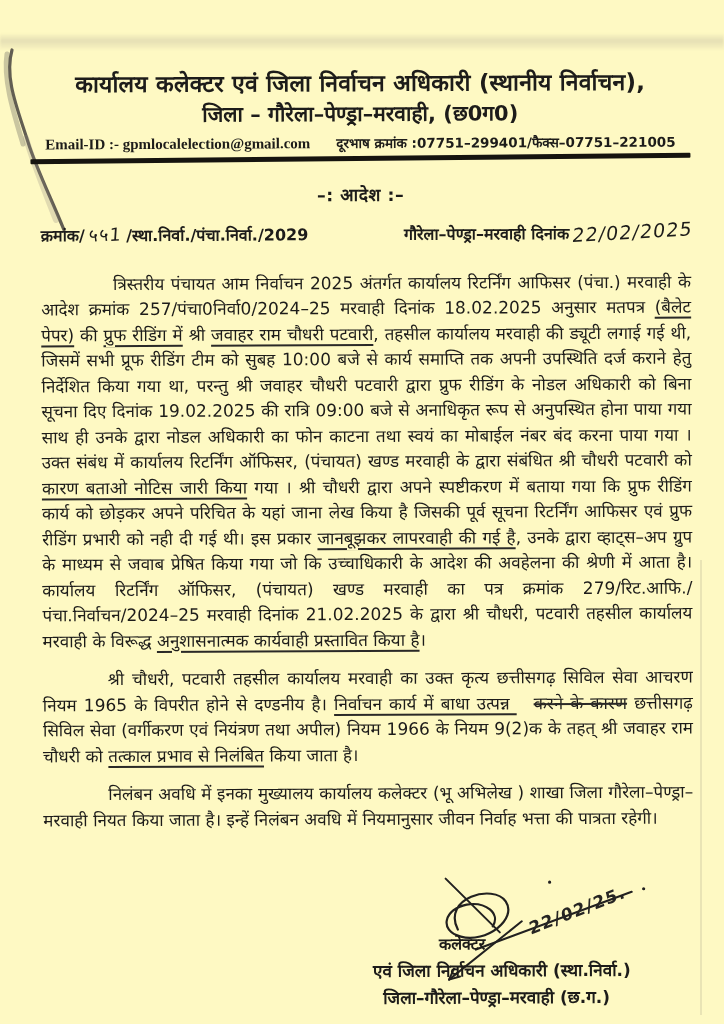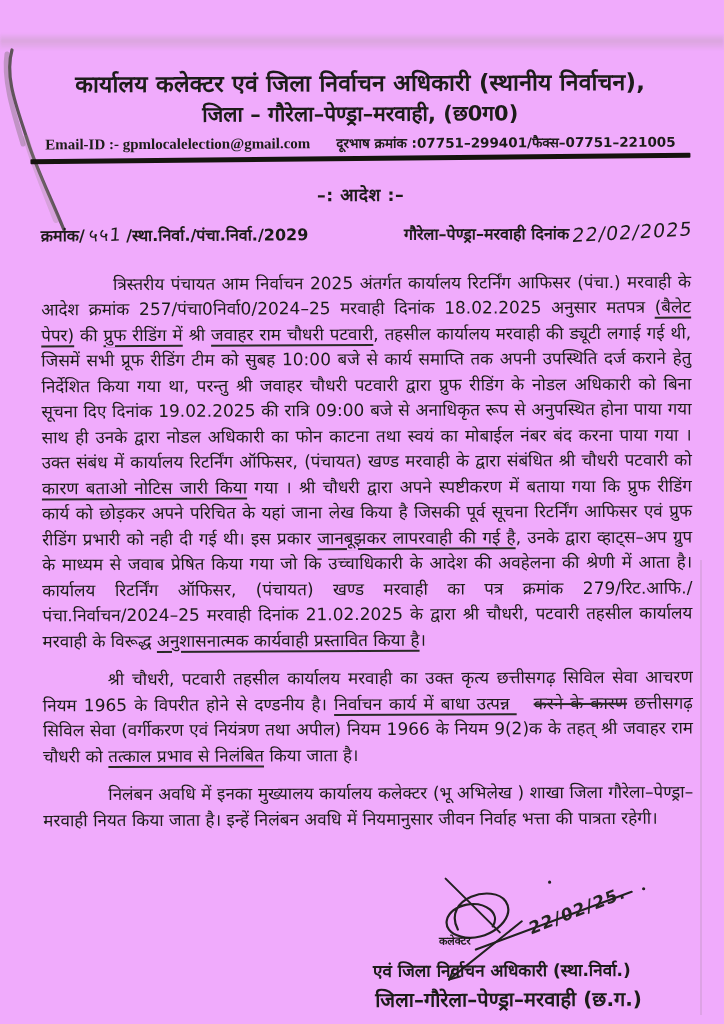--- a/index.html
+++ b/index.html
@@ -1,18 +1,18 @@
 <!DOCTYPE html>
 <html lang="hi"><head>
 <meta charset="utf-8">
 <style>
   html,body{margin:0;padding:0;background:#e9e7e2;}
   .page{
     position:relative;width:724px;height:1024px;margin:0 auto;
-    background:#f0abfc;overflow:hidden;
+    background:#fef9c3;overflow:hidden;
     font-family:"DejaVu Sans","Liberation Sans",sans-serif;
     color:#1d1c1a;
   }
   .shadow-band{
     position:absolute;left:0;top:33px;width:100%;height:17px;
     background:linear-gradient(to bottom, rgba(160,152,140,0), rgba(160,152,140,0.26) 45%, rgba(160,152,140,0.04));
     filter:blur(1px);pointer-events:none;
   }
   .edge-line{
     position:absolute;left:700px;top:560px;width:2px;height:455px;
@@ -55,23 +55,23 @@
   .indent-lg{text-indent:72px;}
   .indent-md{text-indent:65px;}
   .u{text-decoration:underline;text-decoration-thickness:1.8px;text-underline-offset:4px;text-decoration-color:#2a2927;}
   .strike{text-decoration:line-through;text-decoration-thickness:1.6px;text-decoration-color:#2a2927;margin-left:17px;}
 
   .sig-svg{position:absolute;left:398px;top:876px;pointer-events:none;}
   .sig-handdate{
     position:absolute;left:524px;top:901px;font-size:17px;font-weight:600;
     transform:rotate(-21deg) skewX(-8deg);letter-spacing:1.5px;color:#262523;
   }
-  .sig-collector{position:absolute;left:437px;top:933px;font-weight:bold;font-size:11px;}
+  .sig-collector{position:absolute;left:437px;top:933px;font-weight:bold;font-size:16px;}
   .sig-line2{position:absolute;left:371px;top:959px;font-weight:bold;font-size:17px;white-space:nowrap;}
-  .sig-line3{position:absolute;left:373px;top:986px;font-weight:bold;font-size:20px;white-space:nowrap;}
+  .sig-line3{position:absolute;left:381px;top:986px;font-weight:bold;font-size:17px;white-space:nowrap;}
 </style>
 </head>
 <body>
 
 <div class="page">
 
   <div class="shadow-band"></div>
   <div class="edge-line"></div>
 
   <svg class="fold-svg" width="84" height="200" viewBox="0 0 84 200" aria-hidden="true">

